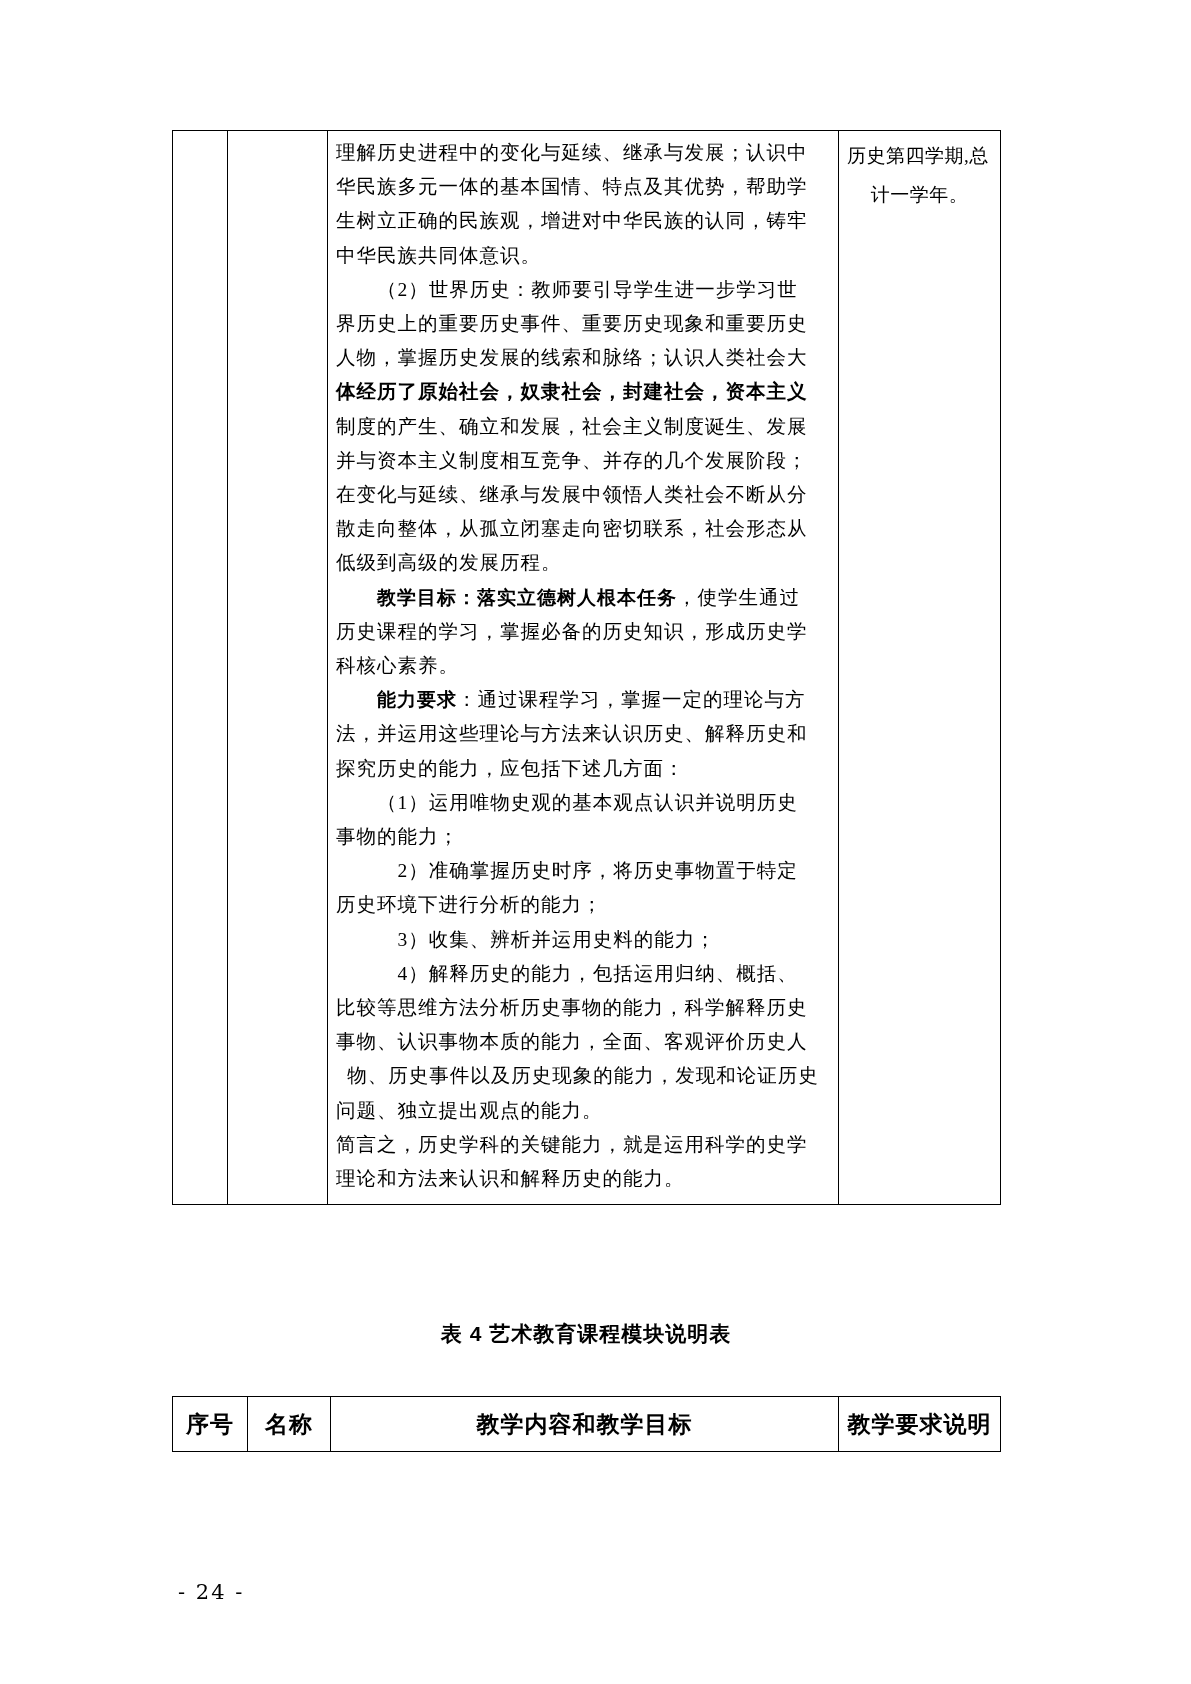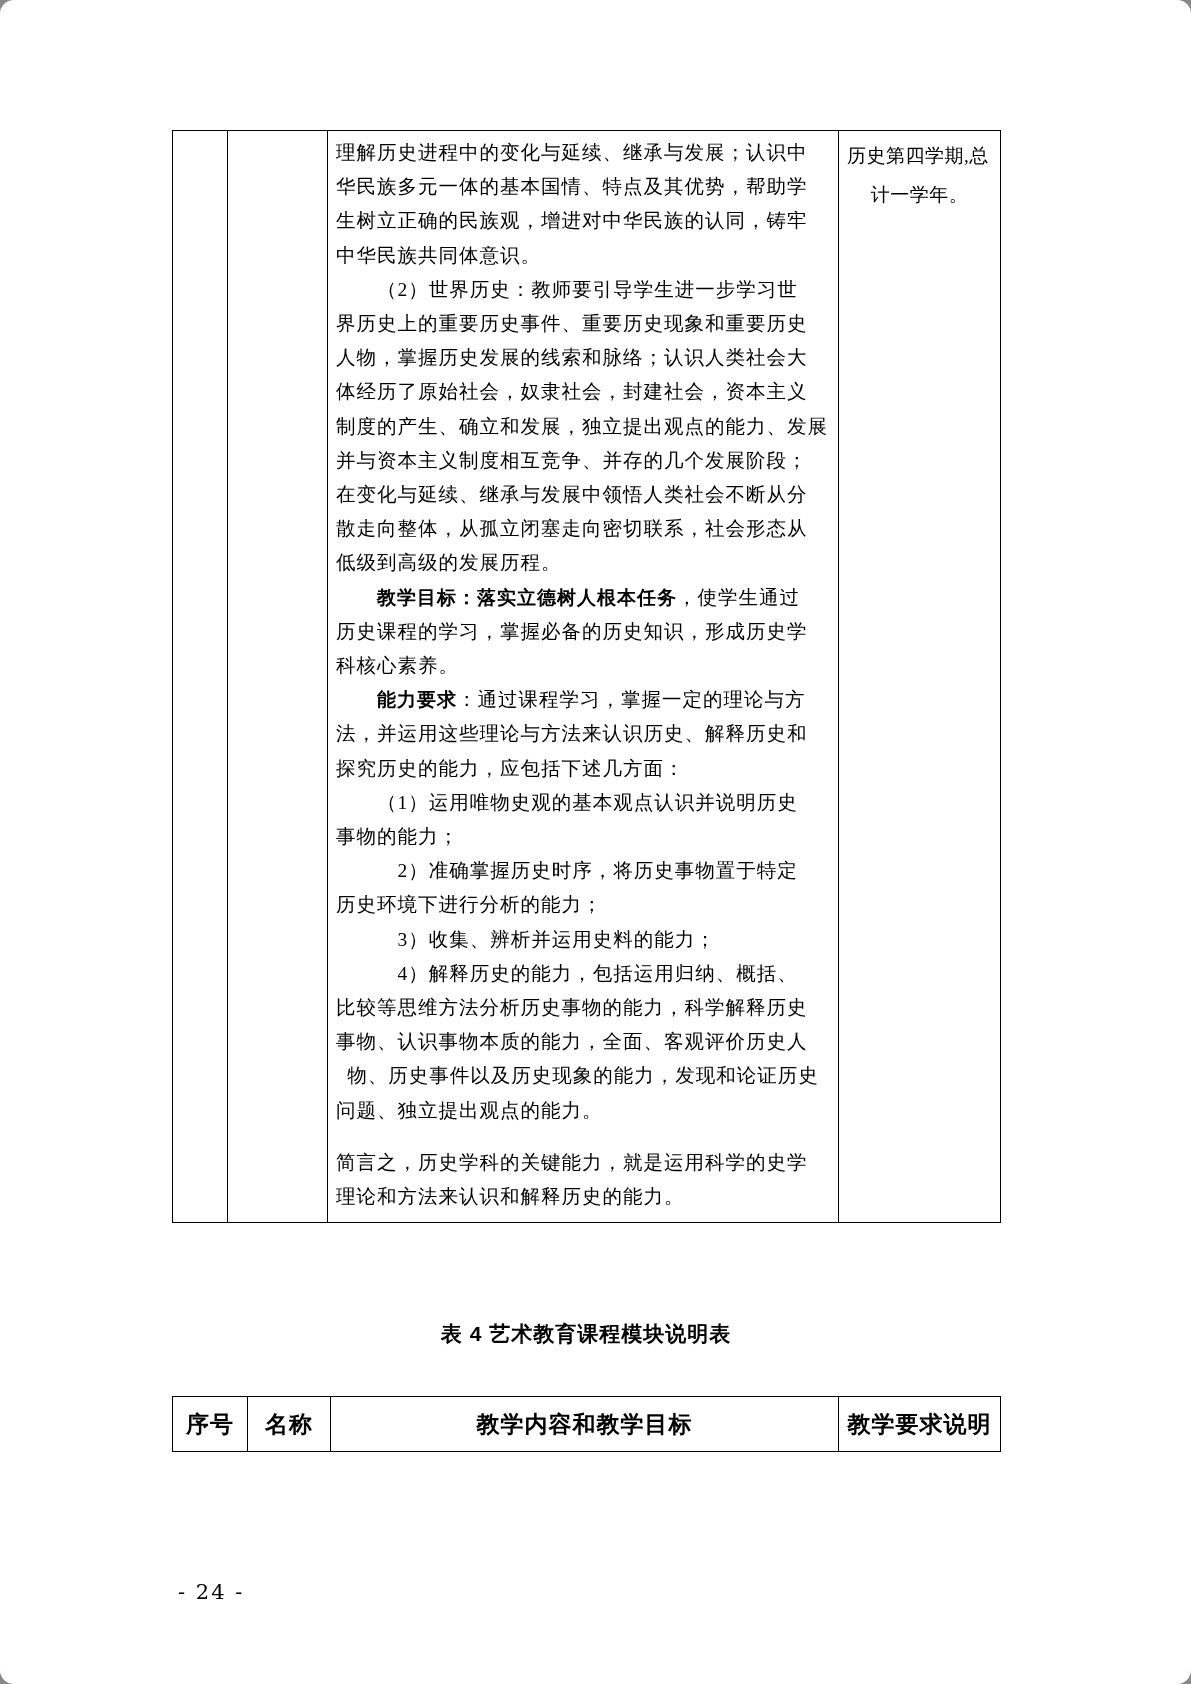--- a/index.html
+++ b/index.html
@@ -4,21 +4,20 @@
 <style>
   html,body{margin:0;padding:0;background:#888;}
   .page{
     position:relative;
     width:1191px;height:1684px;
     margin:0 auto;
     background:#ffffff;
     font-family:"Liberation Serif","DejaVu Serif",serif;
     color:#000;
     overflow:hidden;
-    border-radius:14px;
   }
   
   .hist-table{
     position:absolute;left:172px;top:130px;
     border-collapse:collapse;table-layout:fixed;
     width:828px;
   }
   .hist-table td{
     border:1.6px solid #000;
     vertical-align:top;
@@ -87,43 +86,43 @@
       <td></td>
       <td></td>
       <td class="content-cell">
             <div class="tline" style="padding-left: 0px;"><span>理解历史进程中的变化与延续、继承与发展；认识中</span></div>
             <div class="tline" style="padding-left: 0px;"><span>华民族多元一体的基本国情、特点及其优势，帮助学</span></div>
             <div class="tline" style="padding-left: 0px;"><span>生树立正确的民族观，增进对中华民族的认同，铸牢</span></div>
             <div class="tline" style="padding-left: 0px;"><span>中华民族共同体意识。</span></div>
             <div class="tline" style="padding-left: 41px;"><span>（2）世界历史：教师要引导学生进一步学习世</span></div>
             <div class="tline" style="padding-left: 0px;"><span>界历史上的重要历史事件、重要历史现象和重要历史</span></div>
             <div class="tline" style="padding-left: 0px;"><span>人物，掌握历史发展的线索和脉络；认识人类社会大</span></div>
-            <div class="tline" style="padding-left: 0px;"><span>体经历了原始社会，奴隶社会，封建社会，资本主义</span></div>
-            <div class="tline" style="padding-left: 0px;"><span>制度的产生、确立和发展，独立提出观点的能力、发展</span></div>
+            <div class="tline" style="padding-left: 0px; font-weight: bold;"><span>体经历了原始社会，奴隶社会，封建社会，资本主义</span></div>
+            <div class="tline" style="padding-left: 0px;"><span>制度的产生、确立和发展，社会主义制度诞生、发展</span></div>
             <div class="tline" style="padding-left: 0px;"><span>并与资本主义制度相互竞争、并存的几个发展阶段；</span></div>
             <div class="tline" style="padding-left: 0px;"><span>在变化与延续、继承与发展中领悟人类社会不断从分</span></div>
             <div class="tline" style="padding-left: 0px;"><span>散走向整体，从孤立闭塞走向密切联系，社会形态从</span></div>
             <div class="tline" style="padding-left: 0px;"><span>低级到高级的发展历程。</span></div>
             <div class="tline" style="padding-left: 41px;"><span class="b">教学目标：落实立德树人根本任务</span><span>，使学生通过</span></div>
             <div class="tline" style="padding-left: 0px;"><span>历史课程的学习，掌握必备的历史知识，形成历史学</span></div>
             <div class="tline" style="padding-left: 0px;"><span>科核心素养。</span></div>
             <div class="tline" style="padding-left: 41px;"><span class="b">能力要求</span><span>：通过课程学习，掌握一定的理论与方</span></div>
             <div class="tline" style="padding-left: 0px;"><span>法，并运用这些理论与方法来认识历史、解释历史和</span></div>
             <div class="tline" style="padding-left: 0px;"><span>探究历史的能力，应包括下述几方面：</span></div>
             <div class="tline" style="padding-left: 41px;"><span>（1）运用唯物史观的基本观点认识并说明历史</span></div>
             <div class="tline" style="padding-left: 0px;"><span>事物的能力；</span></div>
             <div class="tline" style="padding-left: 61.5px;"><span>2）准确掌握历史时序，将历史事物置于特定</span></div>
             <div class="tline" style="padding-left: 0px;"><span>历史环境下进行分析的能力；</span></div>
             <div class="tline" style="padding-left: 61.5px;"><span>3）收集、辨析并运用史料的能力；</span></div>
             <div class="tline" style="padding-left: 61.5px;"><span>4）解释历史的能力，包括运用归纳、概括、</span></div>
             <div class="tline" style="padding-left: 0px;"><span>比较等思维方法分析历史事物的能力，科学解释历史</span></div>
             <div class="tline" style="padding-left: 0px;"><span>事物、认识事物本质的能力，全面、客观评价历史人</span></div>
             <div class="tline" style="padding-left: 0px; text-align: center;"><span>物、历史事件以及历史现象的能力，发现和论证历史</span></div>
             <div class="tline" style="padding-left: 0px;"><span>问题、独立提出观点的能力。</span></div>
-            <div class="tline" style="padding-left: 0px; margin-top: 18px;"><span>简言之，历史学科的关键能力，就是运用科学的史学</span></div>
+            <div class="tline" style="padding-left: 0px;"><span>简言之，历史学科的关键能力，就是运用科学的史学</span></div>
             <div class="tline" style="padding-left: 0px;"><span>理论和方法来认识和解释历史的能力。</span></div>
           </td>
       <td class="req-cell">
         <div class="rline">历史第四学期,总</div>
         <div class="rline center">计一学年。</div>
       </td>
     </tr>
   </tbody>
     </table>
 

